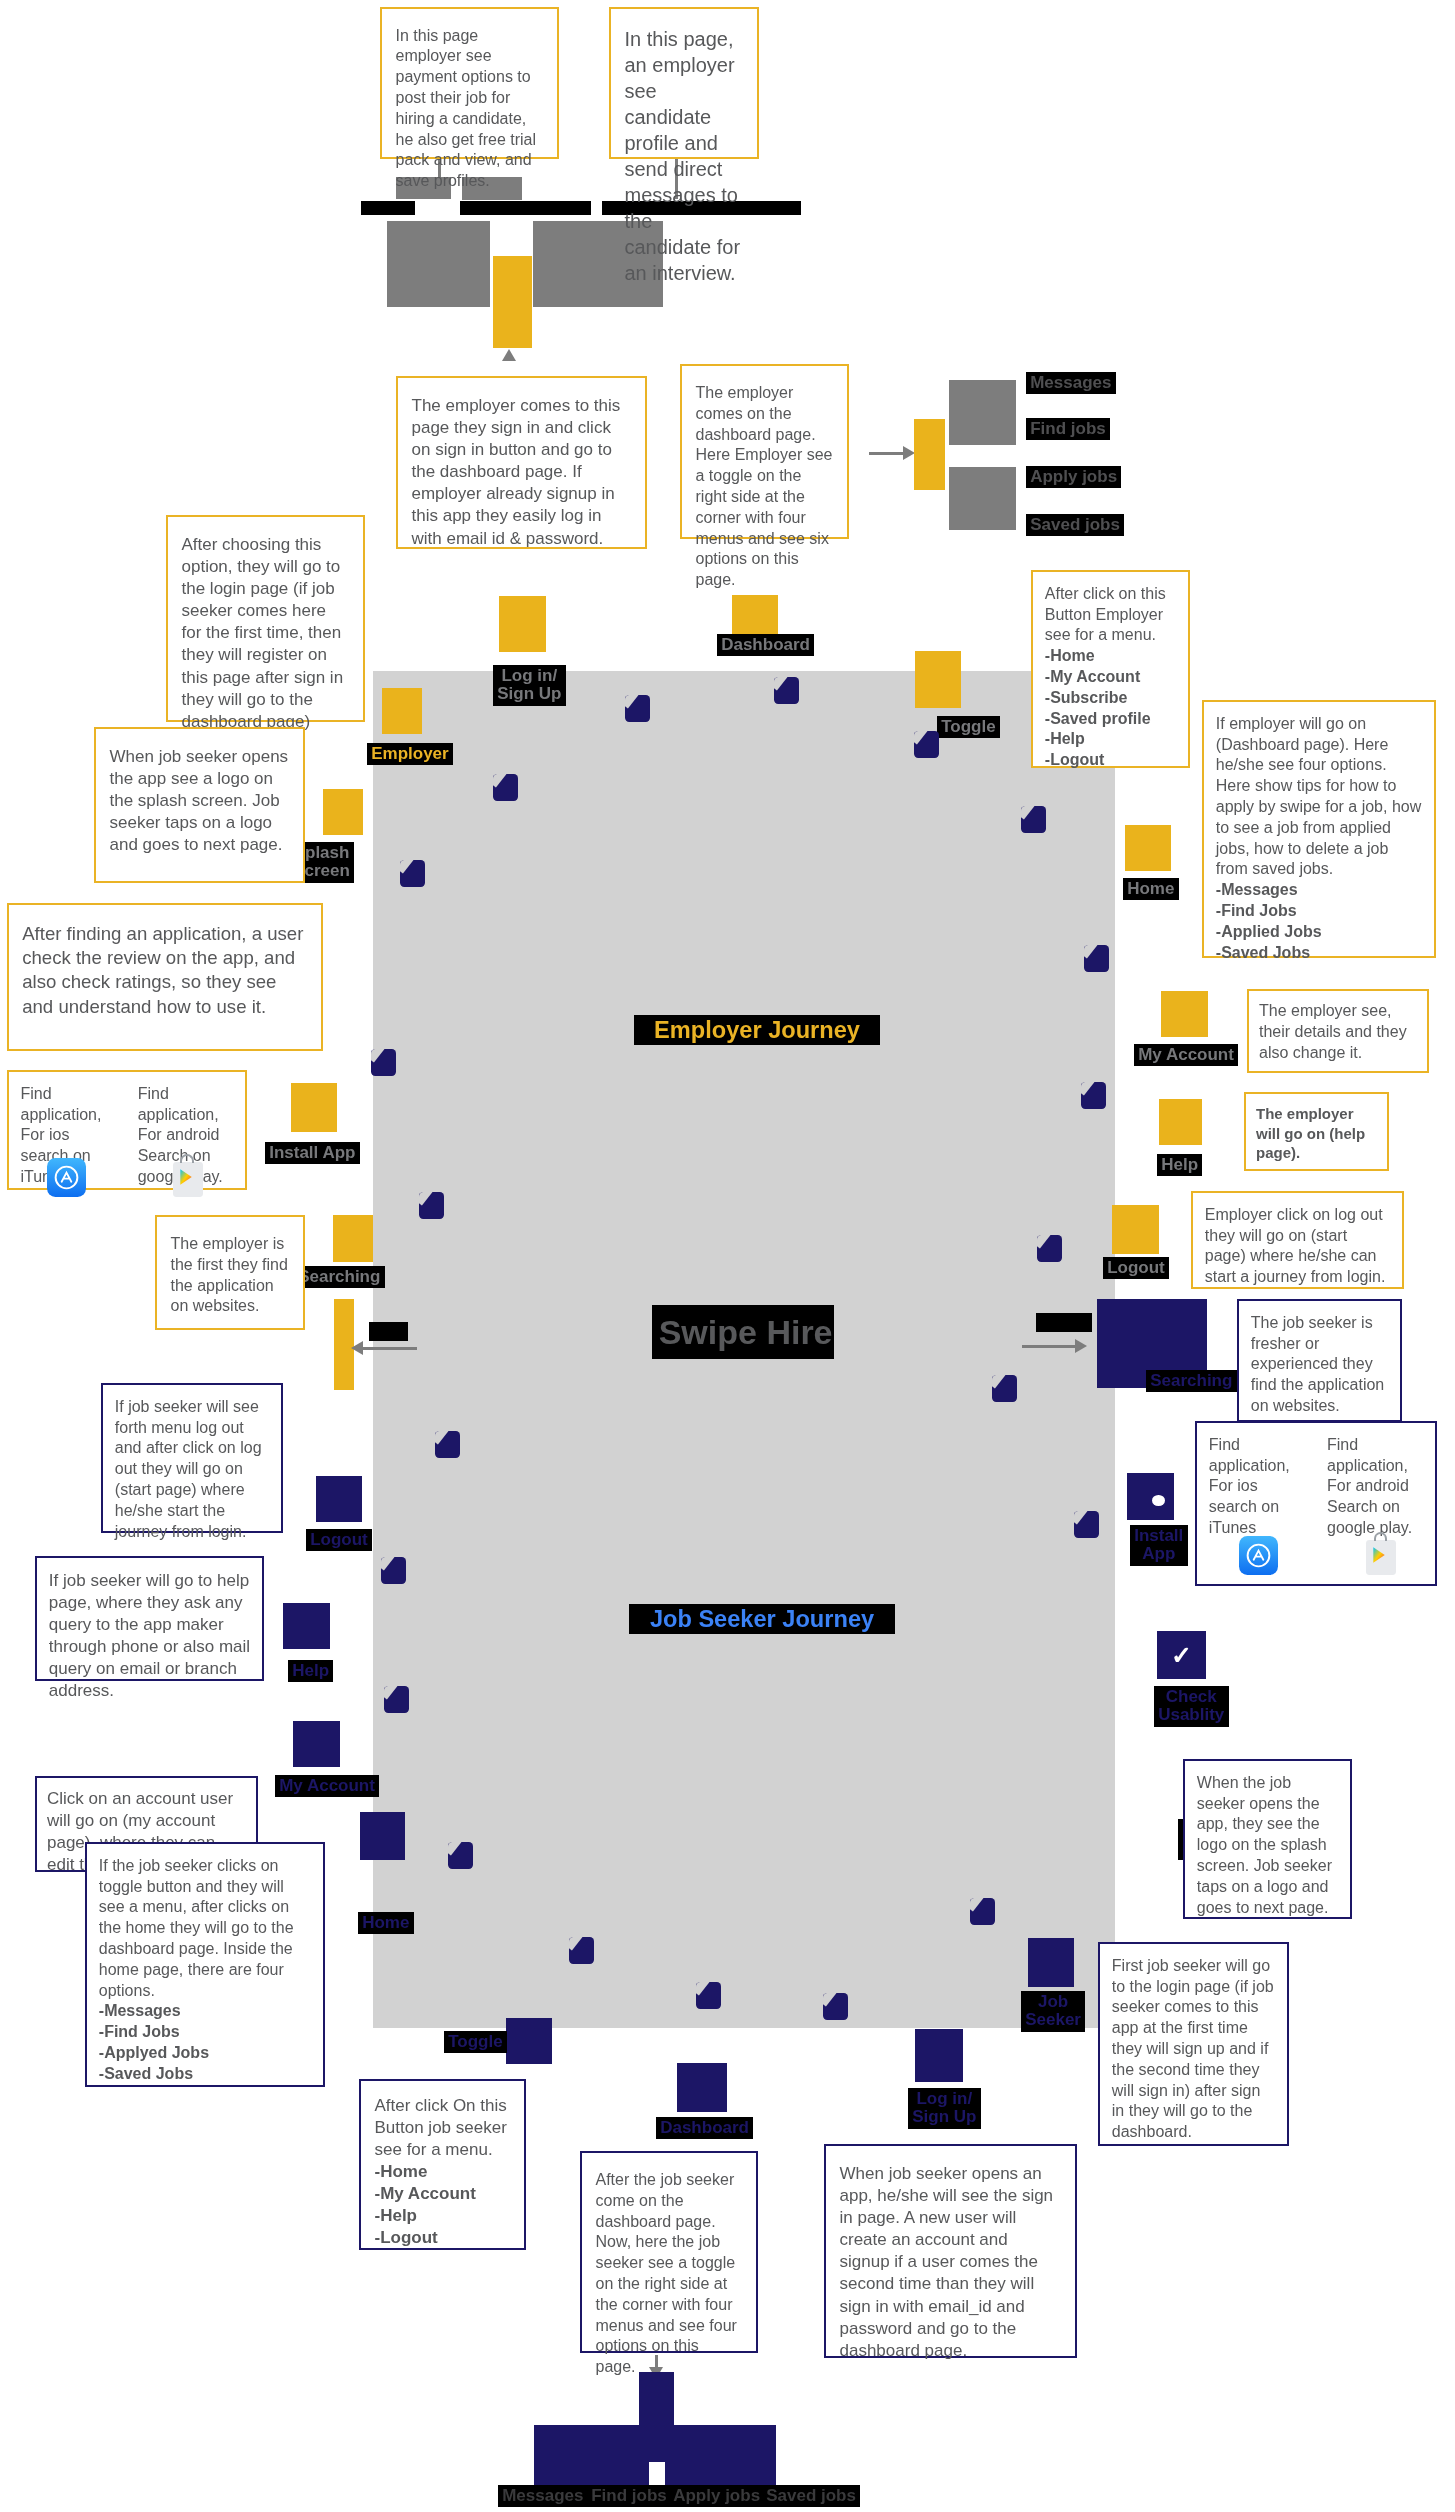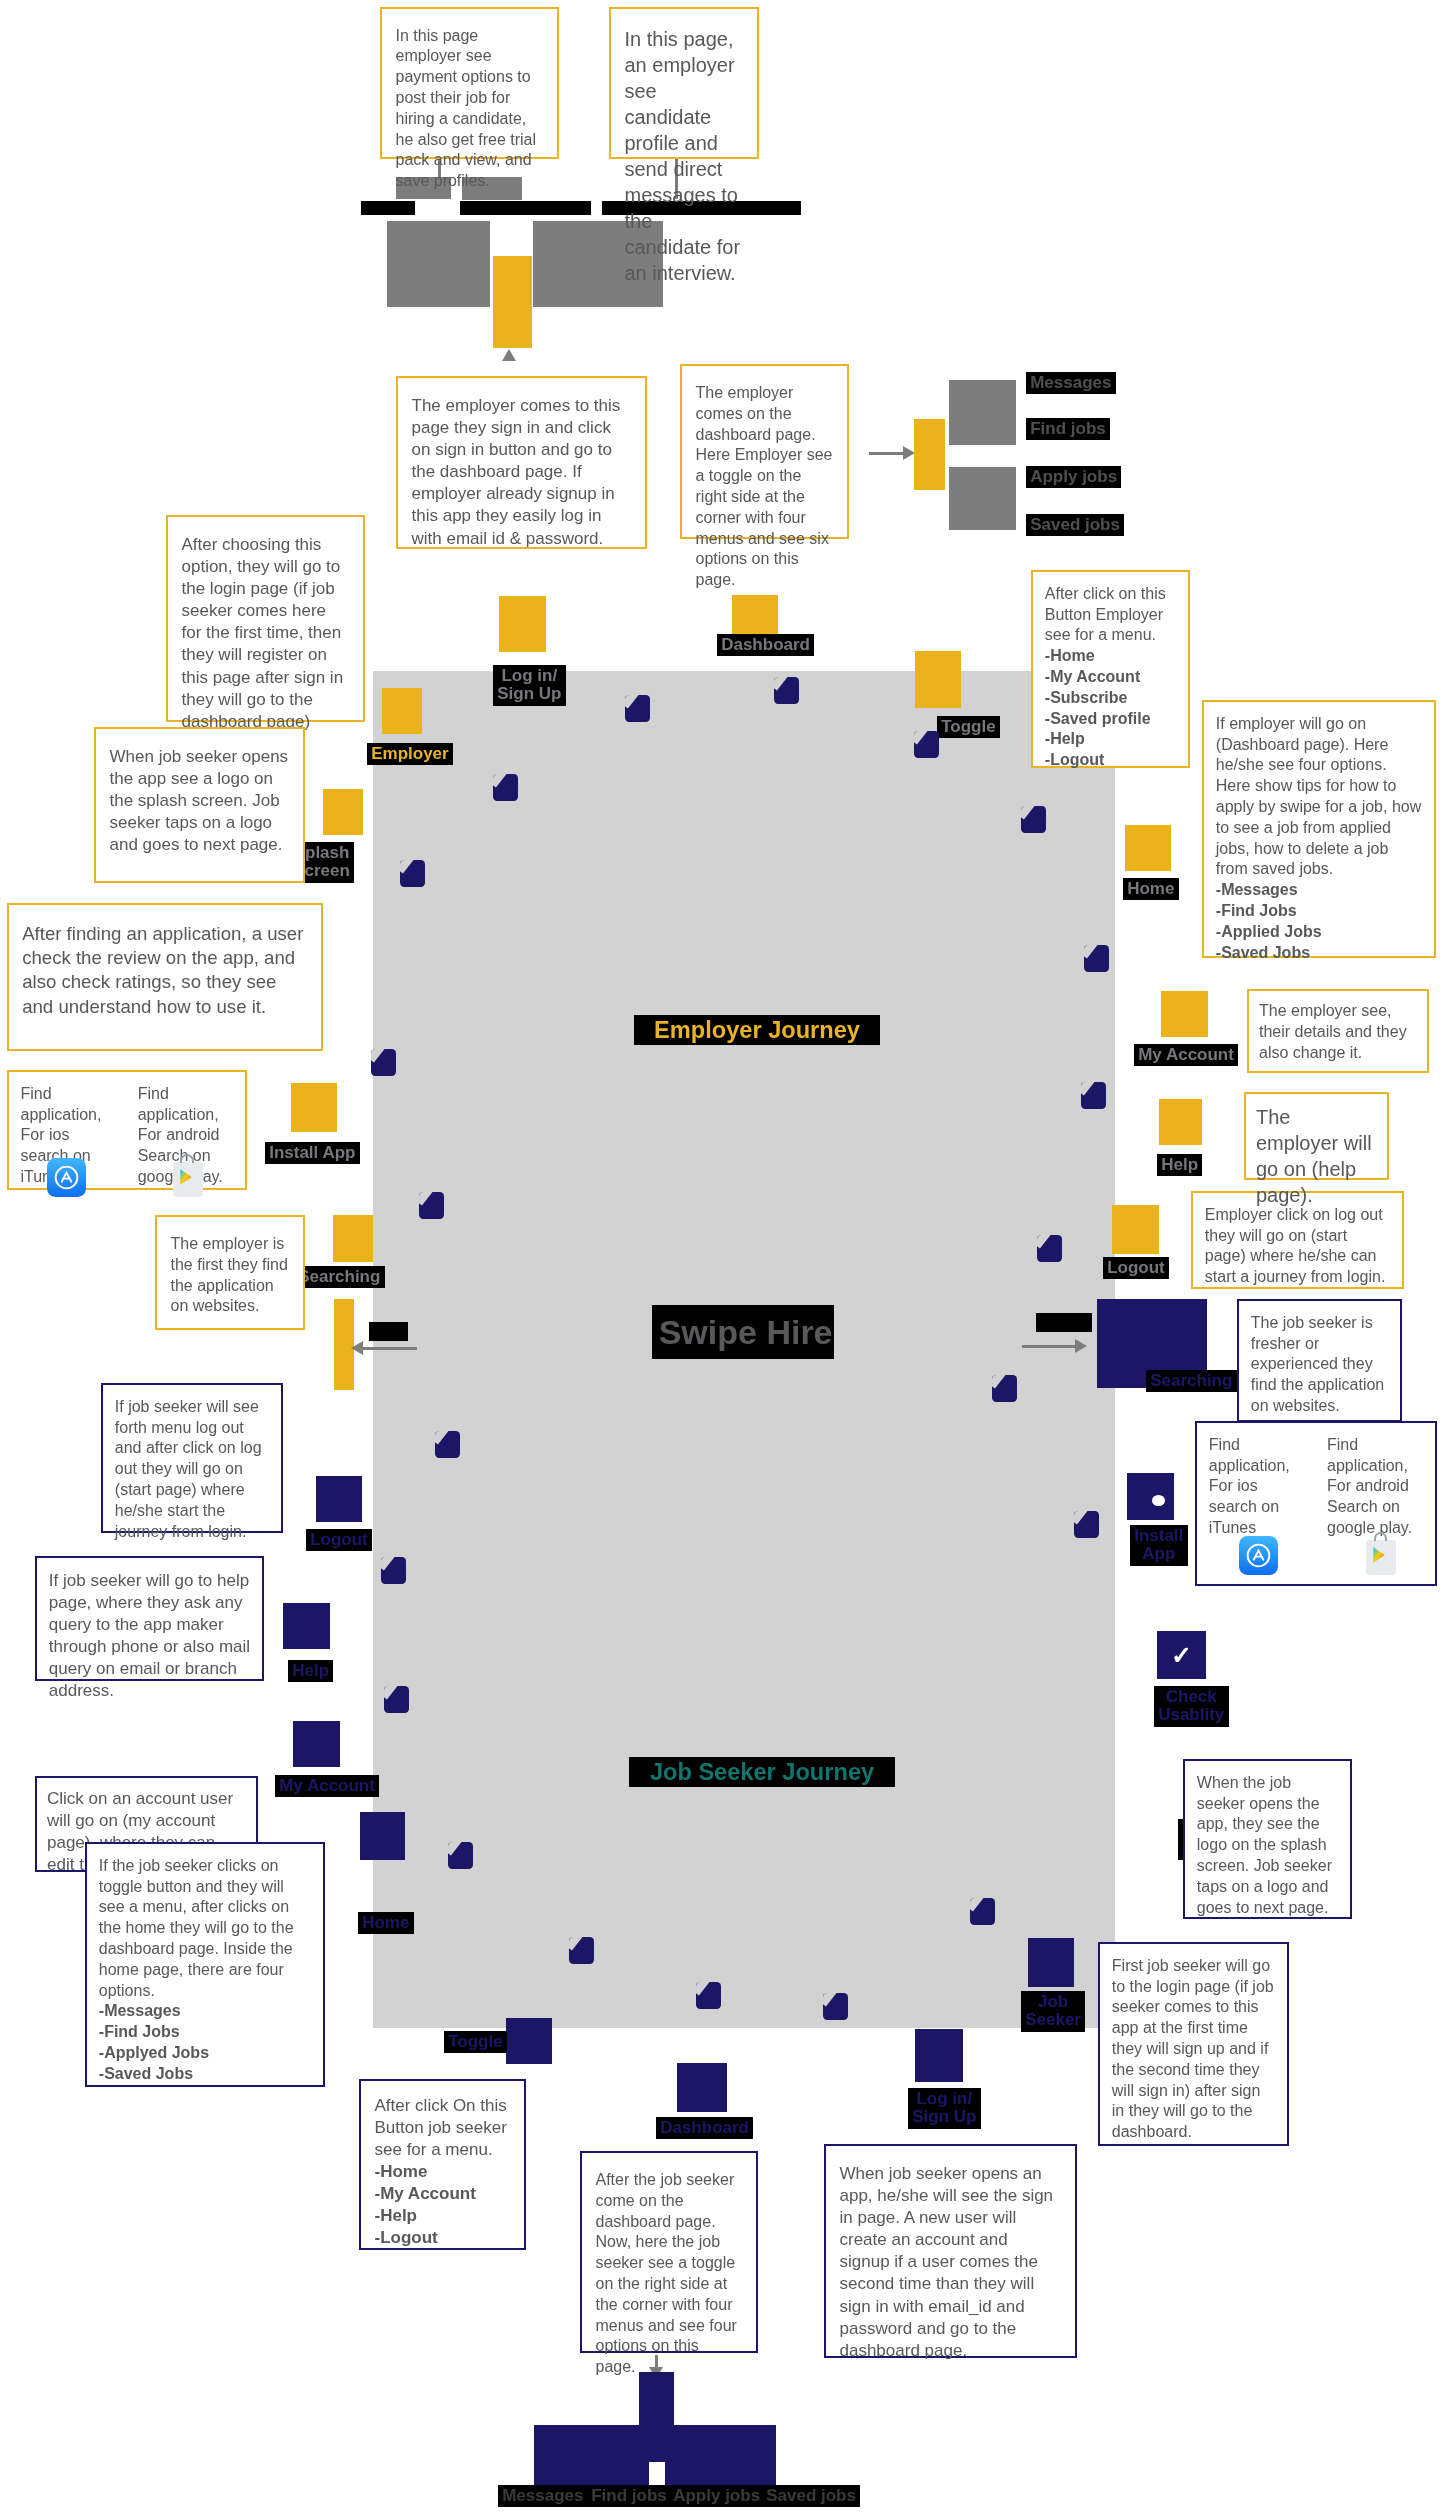--- a/index.html
+++ b/index.html
@@ -46,21 +46,21 @@
 </style>
 </head>
 <body>
 
 <div id="stage">
 
   <div class="canvas" style="left:373px;top:671px;width:742px;height:1357px;"></div>
 
   <div class="title" style="left:634px;top:1015px;width:246px;font-size:23.6px;color:#eab325;">Employer Journey</div>
   <div class="title" style="left:652px;top:1305px;width:182px;height:54px;font-size:34px;color:#58595b;line-height:51px;">Swipe Hire</div>
-  <div class="title" style="left:629px;top:1757px;width:266px;font-size:23.6px;color:#0f766e;">Job Seeker Journey</div>
+  <div class="title" style="left:629px;top:1604px;width:266px;font-size:23.6px;color:#3b82f6;">Job Seeker Journey</div>
 
   <div class="aline" style="left:438px;top:157px;width:3.4px;height:20px;"></div>
   <div class="aline" style="left:675px;top:157px;width:3.4px;height:42px;"></div>
   <div class="gbox" style="left:396px;top:177px;width:55px;height:22px;"></div>
   <div class="gbox" style="left:462px;top:177px;width:60px;height:23px;"></div>
   <div class="bar" style="left:361px;top:201px;width:54px;height:13.5px;"></div>
   <div class="bar" style="left:460px;top:201px;width:131px;height:13.5px;"></div>
   <div class="bar" style="left:602px;top:201px;width:199px;height:13.5px;"></div>
   <div class="gbox" style="left:387px;top:221px;width:103px;height:86px;"></div>
   <div class="gbox" style="left:533px;top:221px;width:130px;height:86px;"></div>
@@ -173,21 +173,21 @@
 
   <div class="ann y" style="left:380px;top:6.7px;width:179px;height:152px;font-size:16px;">In this page employer see payment options to post their job for hiring a candidate, he also get free trial pack and view, and save profiles.</div>
   <div class="ann y" style="left:609px;top:6.7px;width:150px;height:152px;font-size:20px;">In this page, an employer see candidate profile and send direct messages to the candidate for an interview.</div>
   <div class="ann y" style="left:396px;top:376px;width:251px;height:173px;">The employer comes to this page they sign in and click on sign in button and go to the dashboard page. If employer already signup in this app they easily log in with email id &amp; password.</div>
   <div class="ann y" style="left:680px;top:364px;width:169px;height:175px;font-size:16px;">The employer comes on the dashboard page. Here Employer see a toggle on the right side at the corner with four menus and see six options on this page.</div>
   <div class="ann y" style="left:166px;top:515px;width:199px;height:207px;">After choosing this option, they will go to the login page (if job seeker comes here for the first time, then they will register on this page after sign in they will go to the dashboard page)</div>
   <div class="ann y" style="left:94px;top:727px;width:211px;height:156px;">When job seeker opens the app see a logo on the splash screen. Job seeker taps on a logo and goes to next page.</div>
   <div class="ann y" style="left:6.7px;top:903px;width:316px;height:148px;font-size:18.6px;">After finding an application, a user check the review on the app, and also check ratings, so they see and understand how to use it.</div>
   <div class="ann y" style="left:155px;top:1215px;width:150px;height:115px;font-size:16px;">The employer is the first they find the application on websites.</div>
   <div class="ann y" style="left:1191px;top:1191px;width:213px;height:98px;font-size:16px;padding:11.8px;">Employer click on log out they will go on (start page) where he/she can start a journey from login.</div>
-  <div class="ann y" style="left:1244px;top:1092px;width:145px;height:88px;font-size:20px;padding:10px;">The employer will go on (help page).</div>
+  <div class="ann y" style="left:1244px;top:1092px;width:145px;height:79px;font-size:15px;padding:10px;font-weight:bold;">The employer will go on (help page).</div>
   <div class="ann y" style="left:1247px;top:989px;width:182px;height:84px;font-size:16px;padding:10px;">The employer see, their details and they also change it.</div>
 
   <div class="ann y" style="left:1202px;top:700px;width:234px;height:258px;font-size:16px;padding:11.8px;">
     <span>If employer will go on (Dashboard page). Here he/she see four options. Here show tips for how to apply by swipe for a job, how to see a job from applied jobs, how to delete a job from saved jobs.</span>
     <div>
         <div class="menu-item">-Messages</div>
         <div class="menu-item">-Find Jobs</div>
         <div class="menu-item">-Applied  Jobs</div>
         <div class="menu-item">-Saved Jobs</div>
       </div>

